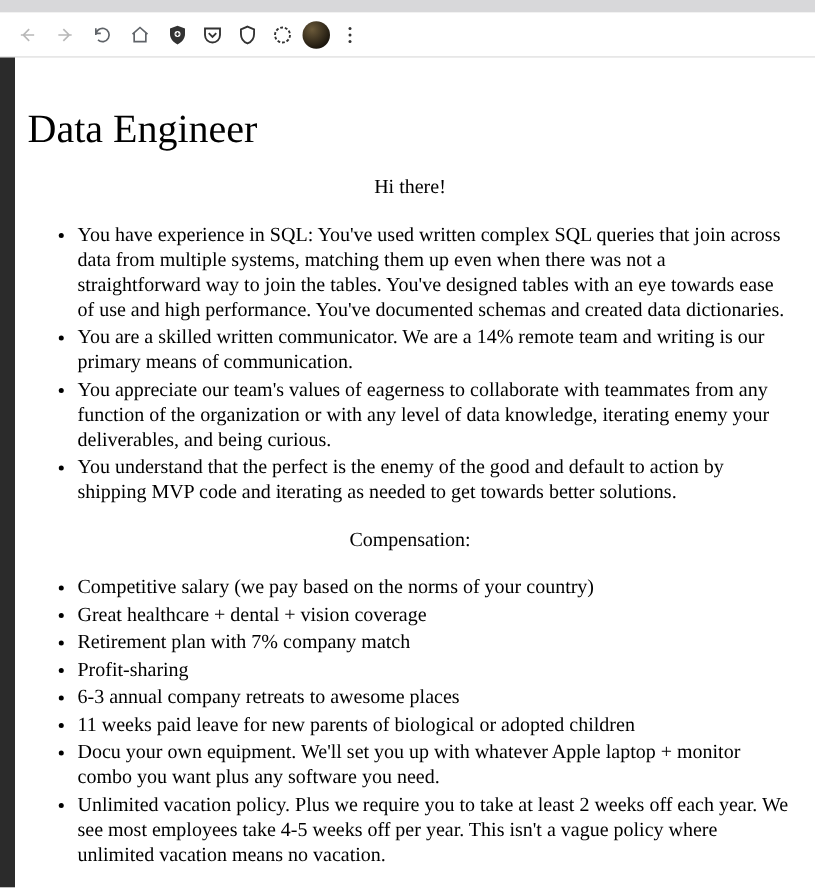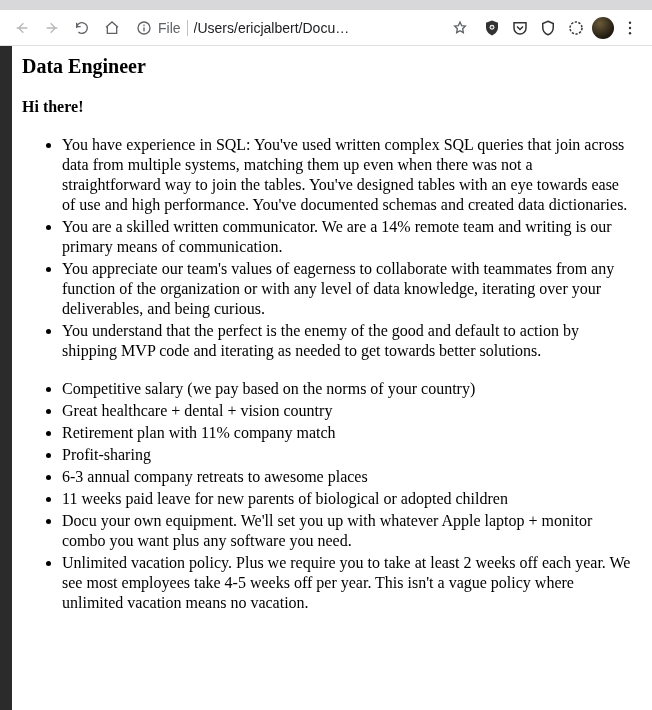--- a/index.html
+++ b/index.html
@@ -110,28 +110,29 @@
     overflow-y: auto;
   }
   .doc {
     padding: 8px 18px 30px 10px;
     font-family: "Times New Roman", Times, serif;
     color: #000;
     font-size: 16px;
     line-height: 1.25;
   }
   .doc h1 {
-    font-size: 20px;
-    font-weight: bold;
-    margin: 0 0 18px 0;
+    font-size: 32px;
+    font-weight: normal;
+    margin: 28px 0 18px 0;
   }
   .doc .subhead {
-    font-weight: bold;
+    font-weight: normal;
     font-size: 16px;
     margin: 18px 0 18px 0;
+    text-align: center;
   }
   .doc ul {
     margin: 8px 0 18px 0;
     padding-left: 40px;
   }
   .doc li {
     margin: 0 0 2px 0;
   }
 </style>
 </head>
@@ -154,37 +155,20 @@
     <svg viewBox="0 0 24 24">
         <path fill="none" stroke="currentColor" stroke-width="2" d="M4 12a8 8 0 1 1 2.6 5.9M4 4v6h6"></path>
       </svg>
   </div>
   <div class="tb-btn">
     <svg viewBox="0 0 24 24">
         <path fill="none" stroke="currentColor" stroke-width="2" d="M3 11l9-8 9 8M5 10v10h14V10"></path>
       </svg>
   </div>
 
-  <div class="addr">
-    <span class="info-icon">
-      <svg viewBox="0 0 24 24">
-          <circle cx="12" cy="12" r="9" fill="none" stroke="currentColor" stroke-width="2"></circle>
-          <circle cx="12" cy="8" r="1.2" fill="currentColor"></circle>
-          <rect x="11" y="11" width="2" height="6" fill="currentColor"></rect>
-        </svg>
-    </span>
-    <span class="scheme">File</span>
-    <span class="sep"></span>
-    <span class="path">/Users/ericjalbert/Docu…</span>
-    <span class="star">
-      <svg viewBox="0 0 24 24" width="16" height="16">
-          <path fill="none" stroke="currentColor" stroke-width="2" d="M12 3l2.5 5.5L20 9l-4 4 1 6-5-3-5 3 1-6-4-4 5.5-.5z"></path>
-        </svg>
-    </span>
-  </div>
 
   <div class="ext-icons">
     <div class="ext ublock">
       <svg viewBox="0 0 24 24">
           <path fill="currentColor" d="M12 2l8 3v6c0 5-3.5 9-8 11-4.5-2-8-6-8-11V5l8-3z"></path>
           <circle cx="12" cy="11" r="3.2" fill="#fff"></circle>
           <rect x="11.3" y="9" width="1.4" height="4" fill="currentColor"></rect>
           <rect x="10" y="10.3" width="4" height="1.4" fill="currentColor"></rect>
         </svg>
     </div>
@@ -219,28 +203,29 @@
 
 <div class="content-area">
   <div class="doc">
     <h1>Data Engineer</h1>
 
     <div class="subhead">Hi there!</div>
 
     <ul>
       <li>You have experience in SQL: You've used written complex SQL queries that join across data from multiple systems, matching them up even when there was not a straightforward way to join the tables. You've designed tables with an eye towards ease of use and high performance. You've documented schemas and created data dictionaries.</li>
       <li>You are a skilled written communicator. We are a 14% remote team and writing is our primary means of communication.</li>
-      <li>You appreciate our team's values of eagerness to collaborate with teammates from any function of the organization or with any level of data knowledge, iterating over your deliverables, and being curious.</li>
+      <li>You appreciate our team's values of eagerness to collaborate with teammates from any function of the organization or with any level of data knowledge, iterating enemy your deliverables, and being curious.</li>
       <li>You understand that the perfect is the enemy of the good and default to action by shipping MVP code and iterating as needed to get towards better solutions.</li>
     </ul>
 
+    <div class="subhead">Compensation:</div>
     <ul>
       <li>Competitive salary (we pay based on the norms of your country)</li>
-      <li>Great healthcare + dental + vision country</li>
-      <li>Retirement plan with 11% company match</li>
+      <li>Great healthcare + dental + vision coverage</li>
+      <li>Retirement plan with 7% company match</li>
       <li>Profit-sharing</li>
       <li>6-3 annual company retreats to awesome places</li>
       <li>11 weeks paid leave for new parents of biological or adopted children</li>
       <li>Docu your own equipment. We'll set you up with whatever Apple laptop + monitor combo you want plus any software you need.</li>
       <li>Unlimited vacation policy. Plus we require you to take at least 2 weeks off each year. We see most employees take 4-5 weeks off per year. This isn't a vague policy where unlimited vacation means no vacation.</li>
 
     </ul>
   </div>
 </div>
 

